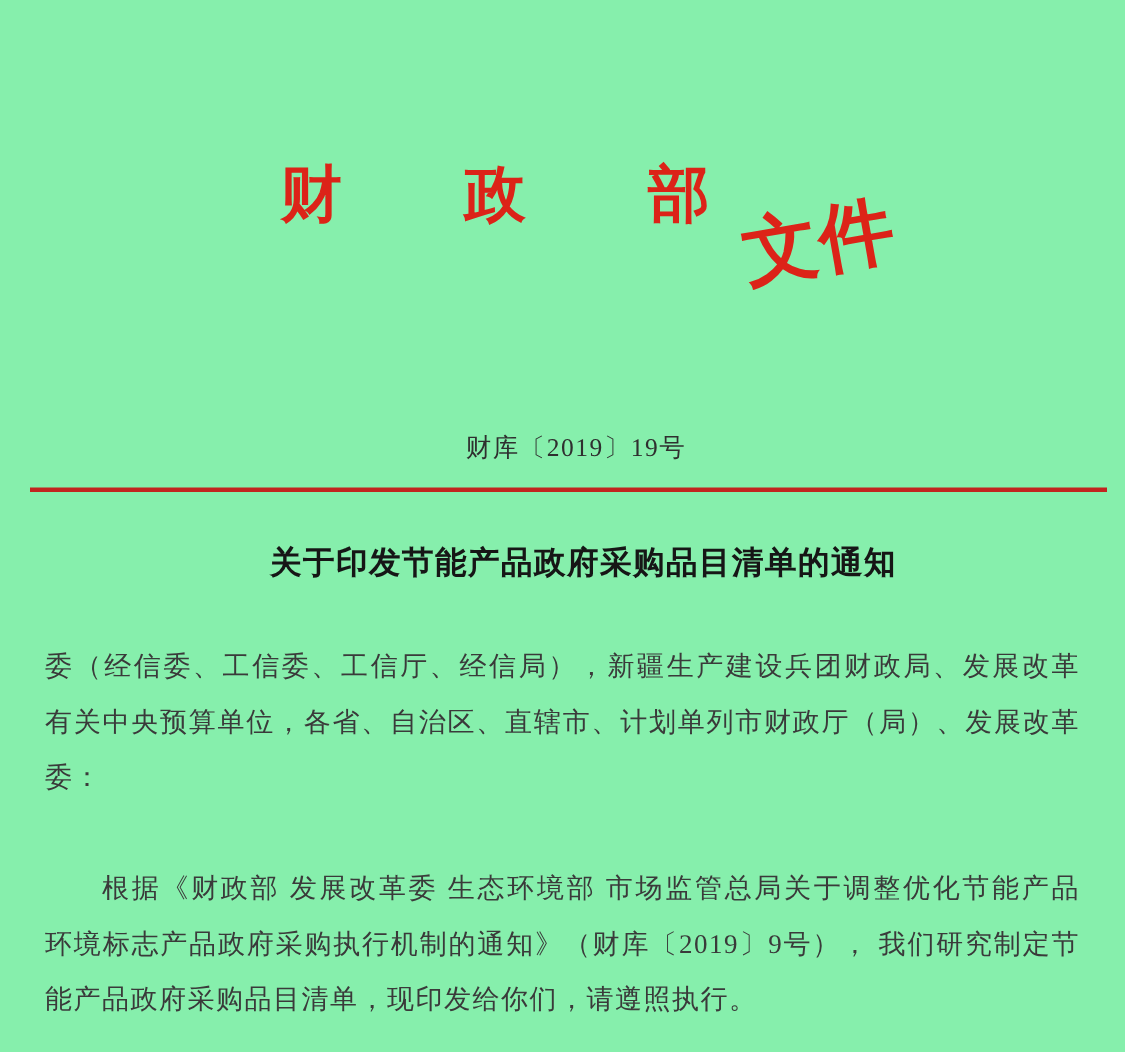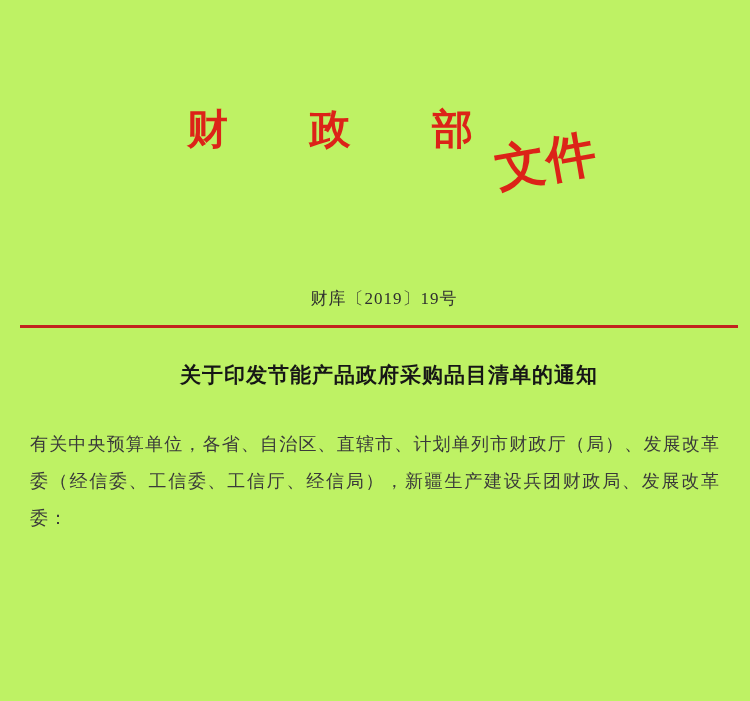--- a/index.html
+++ b/index.html
@@ -4,21 +4,21 @@
 <style>
   html, body {
     margin: 0;
     padding: 0;
     background: #ffffff;
   }
   .page {
     position: relative;
     width: 750px;
     height: 701px;
-    background: #bef264;
+    background: #86efac;
     overflow: hidden;
     font-family: "Liberation Serif", "DejaVu Serif", serif;
   }
 
   
   .letterhead {
     position: absolute;
     left: 187px;
     top: 106px;
     display: flex;
@@ -130,19 +130,24 @@
   </div>
 
   <div class="ref-number">财库〔2019〕19号</div>
 
   <div class="red-divider"></div>
 
   <div class="doc-title">关于印发节能产品政府采购品目清单的通知</div>
 
   <div class="doc-body">
     <div class="para-1">
+      <div class="body-line justify">委（经信委、工信委、工信厅、经信局），新疆生产建设兵团财政局、发展改革</div>
       <div class="body-line justify">有关中央预算单位，各省、自治区、直辖市、计划单列市财政厅（局）、发展改革</div>
-      <div class="body-line justify">委（经信委、工信委、工信厅、经信局），新疆生产建设兵团财政局、发展改革</div>
       <div class="body-line">委：</div>
+    </div>
+    <div class="para-2">
+      <div class="body-line justify indent">根据《财政部 发展改革委 生态环境部 市场监管总局关于调整优化节能产品</div>
+      <div class="body-line justify">环境标志产品政府采购执行机制的通知》（财库〔2019〕9号）， 我们研究制定节</div>
+      <div class="body-line">能产品政府采购品目清单，现印发给你们，请遵照执行。</div>
     </div>
   </div>
 
 </div>
 
 </body></html>

